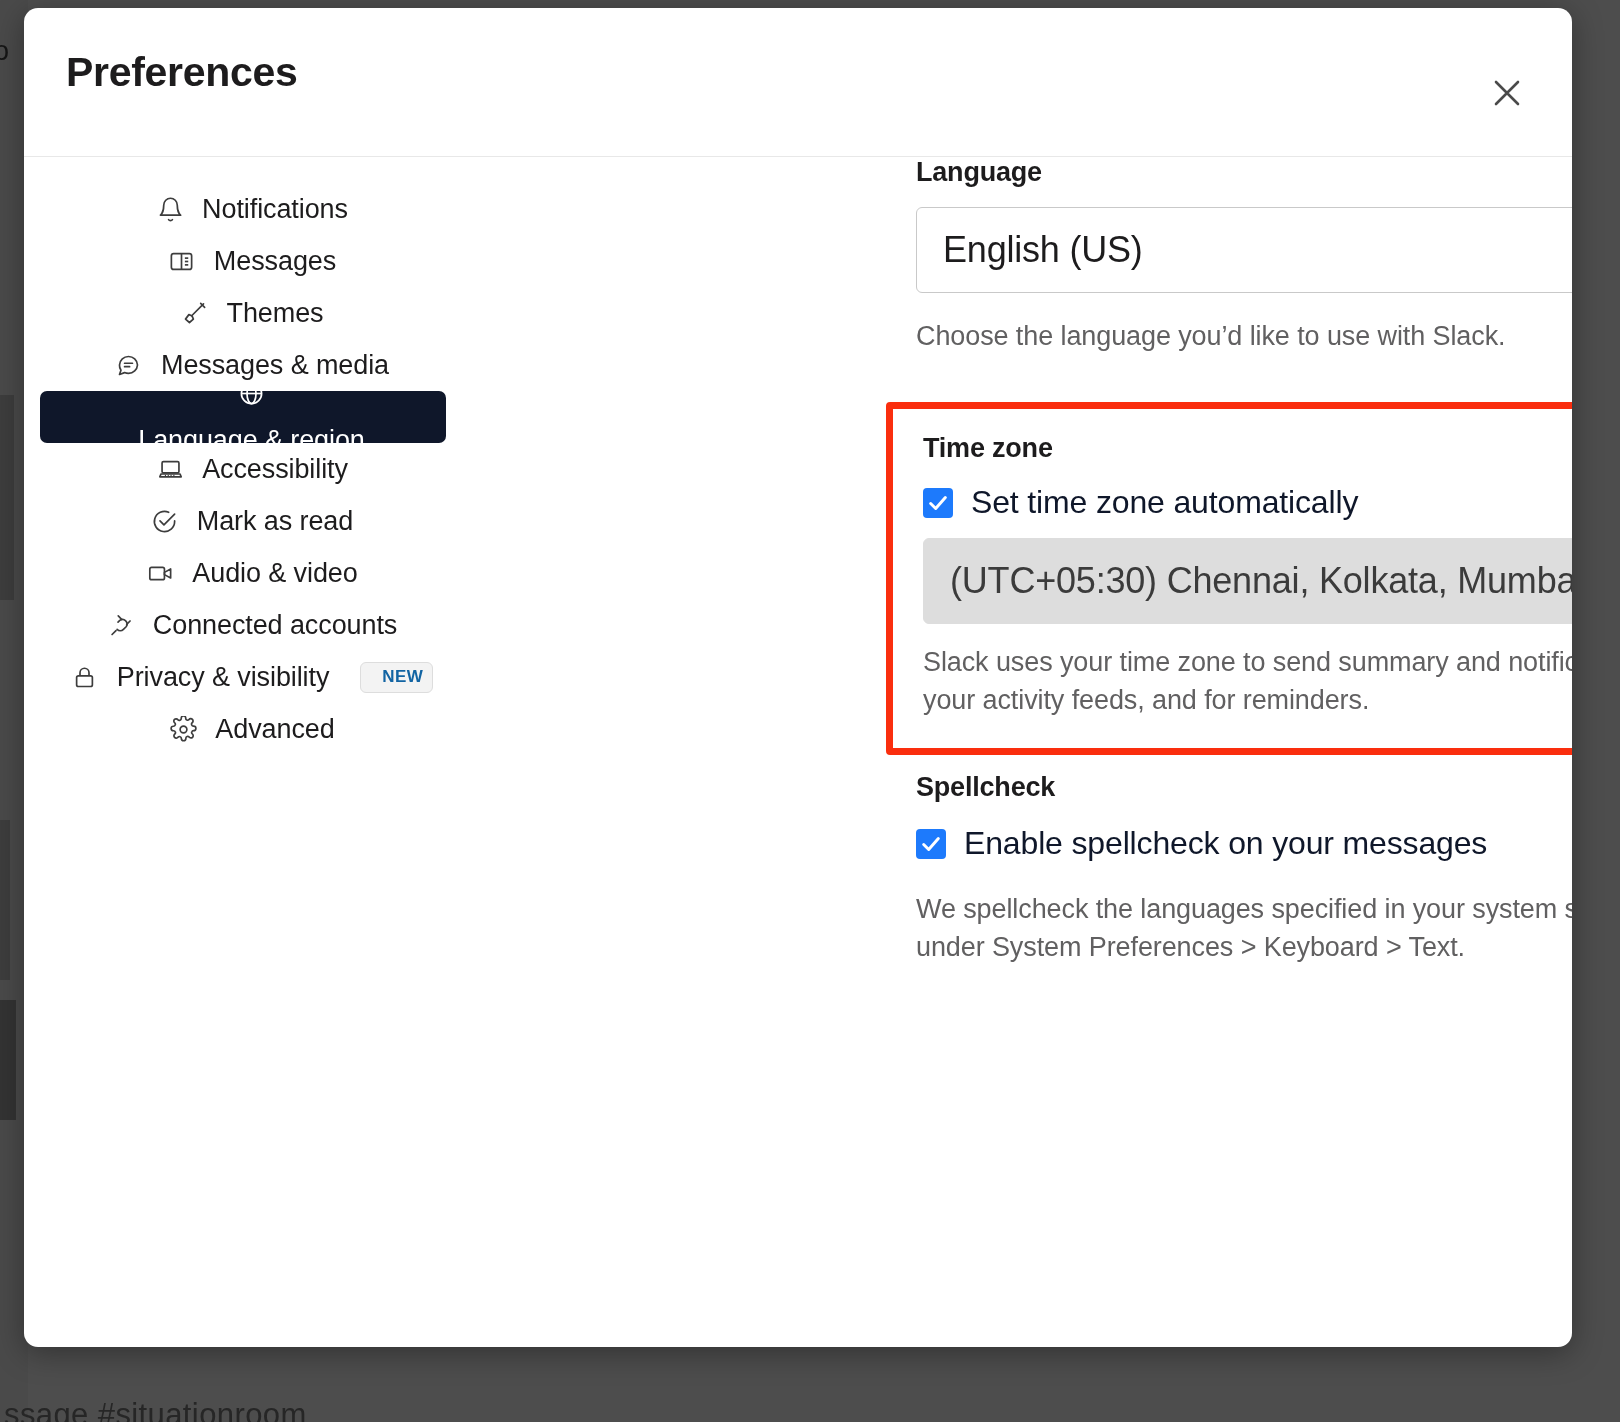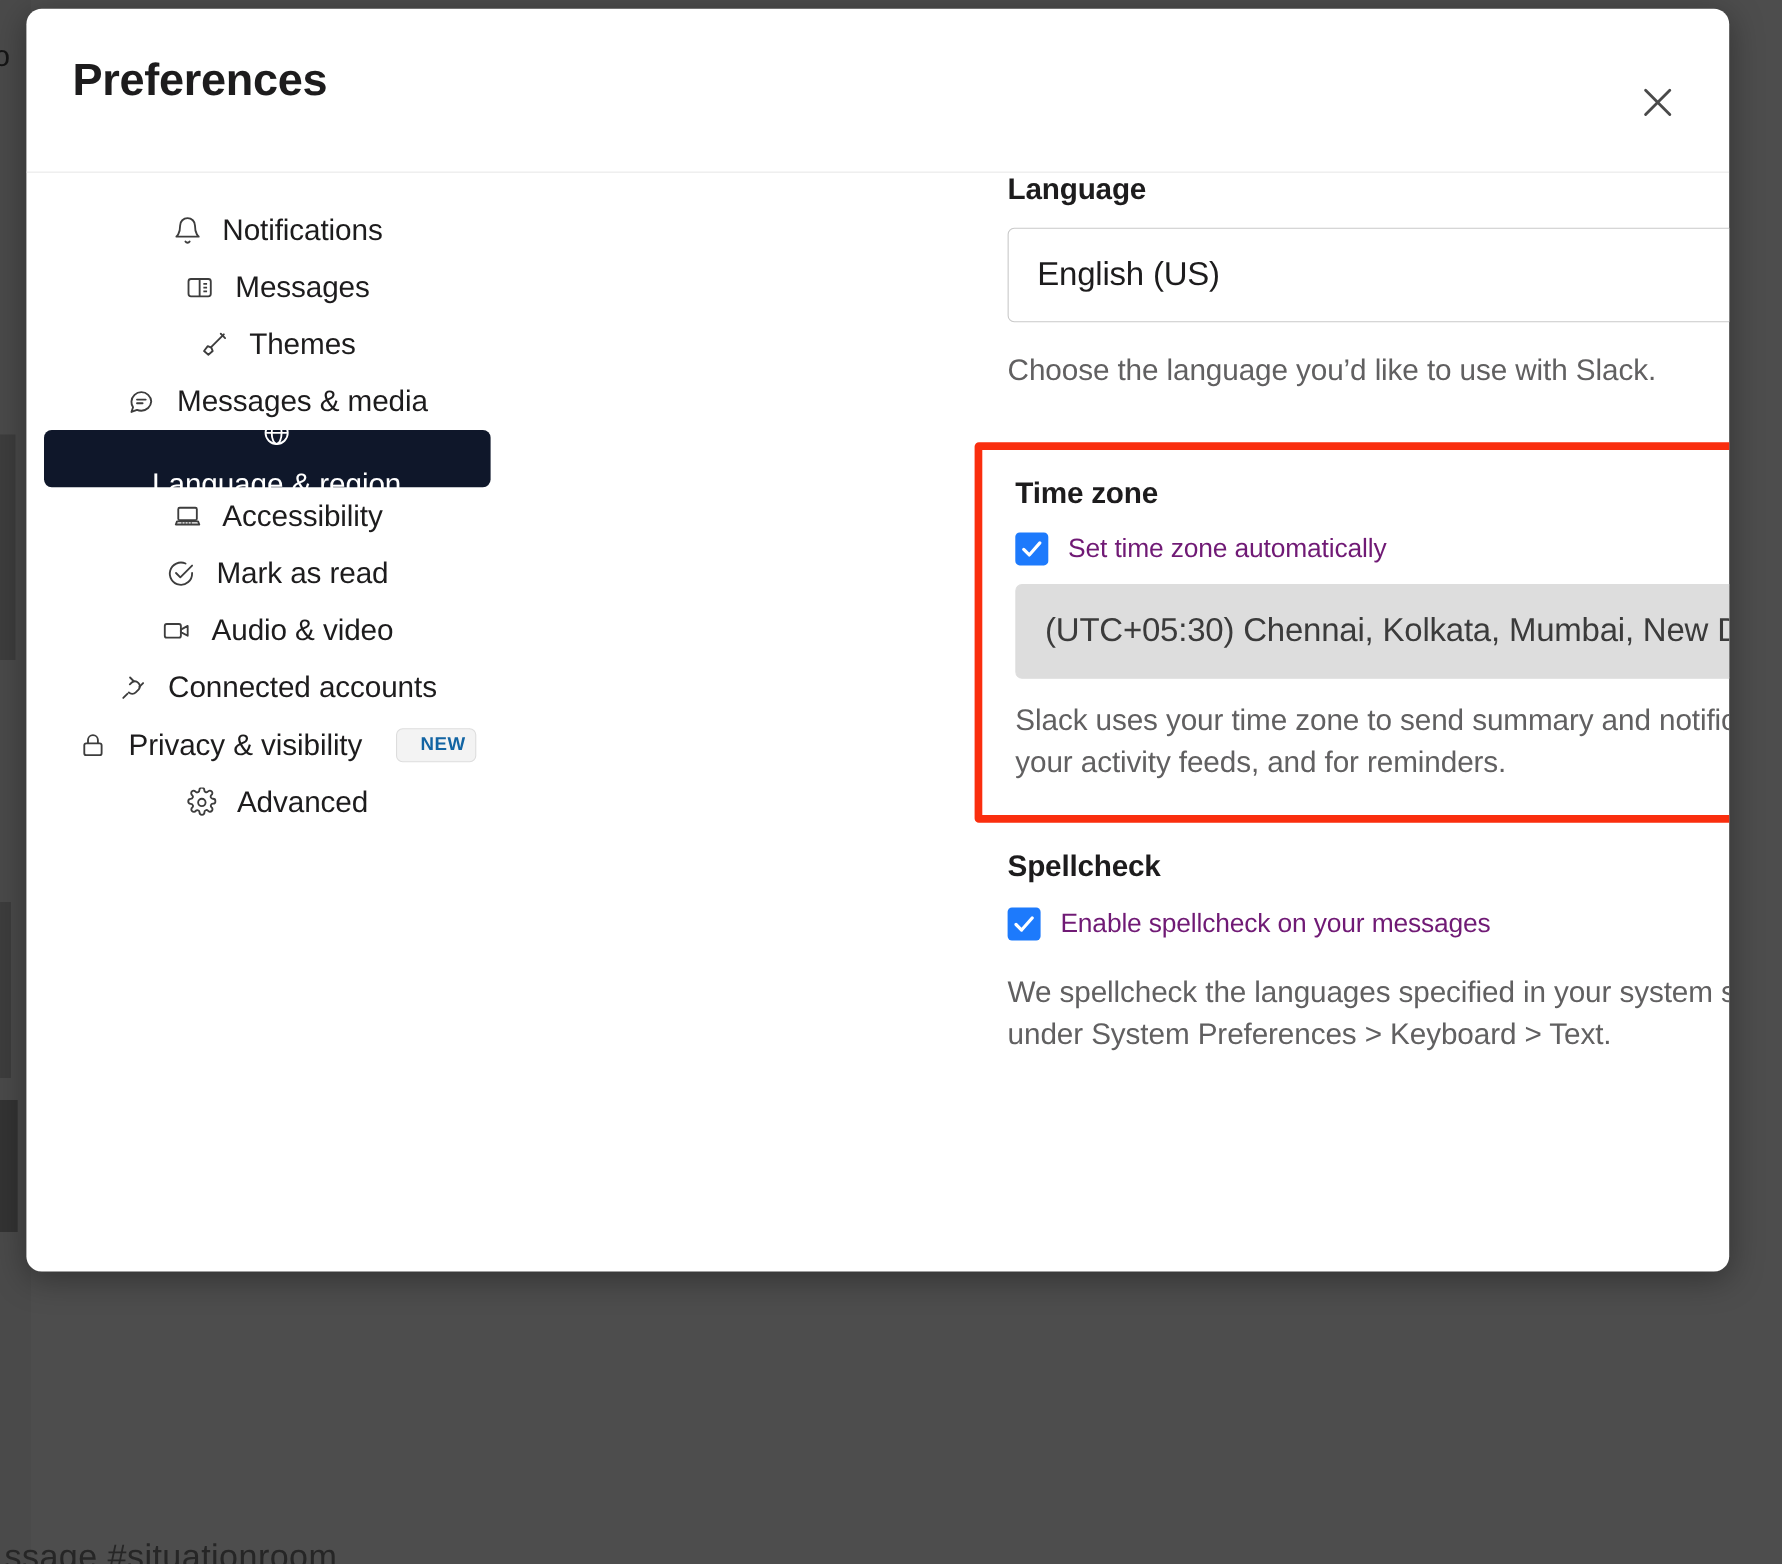--- a/index.html
+++ b/index.html
@@ -60,21 +60,21 @@
     letter-spacing: .4px;
     white-space: nowrap;
   }
 
   
   #modal {
     position: absolute;
     left: 24px;
     top: 8px;
     width: 1548px;
-    height: 1148px;
+    height: 1339px;
     background: #ffffff;
     border-radius: 14px;
     overflow: hidden;
     box-shadow: 0 6px 30px rgba(0,0,0,.35);
   }
 
   #modal-header {
     position: relative;
     height: 149px;
     border-bottom: 1px solid #e8e8e8;
@@ -179,21 +179,21 @@
     align-items: center;
     padding: 0 26px;
     cursor: pointer;
   }
   .select-box.disabled {
     background: #dddddd;
     border-color: #dddddd;
     cursor: default;
   }
   .select-value {
-    font-size: 30px;
+    font-size: 36px;
     color: #1d1c1d;
     letter-spacing: -0.2px;
   }
   .select-box.disabled .select-value { color: #3b3b3b; }
 
   .help-text {
     font-size: 27px;
     color: #616061;
     line-height: 1.42;
     letter-spacing: -0.1px;
@@ -209,22 +209,22 @@
     width: 30px; height: 30px;
     flex: 0 0 30px;
     background: #1d7afc;
     border-radius: 4px;
     display: flex;
     align-items: center;
     justify-content: center;
   }
   .checkbox svg { display: block; }
   .checkbox-label {
-    font-size: 24px;
-    color: #701a75;
+    font-size: 32px;
+    color: #0f172a;
     letter-spacing: -0.15px;
   }
 
   
   #language-section {
     position: absolute;
     left: 454px;
     top: 0;
     width: 1016px;
   }

